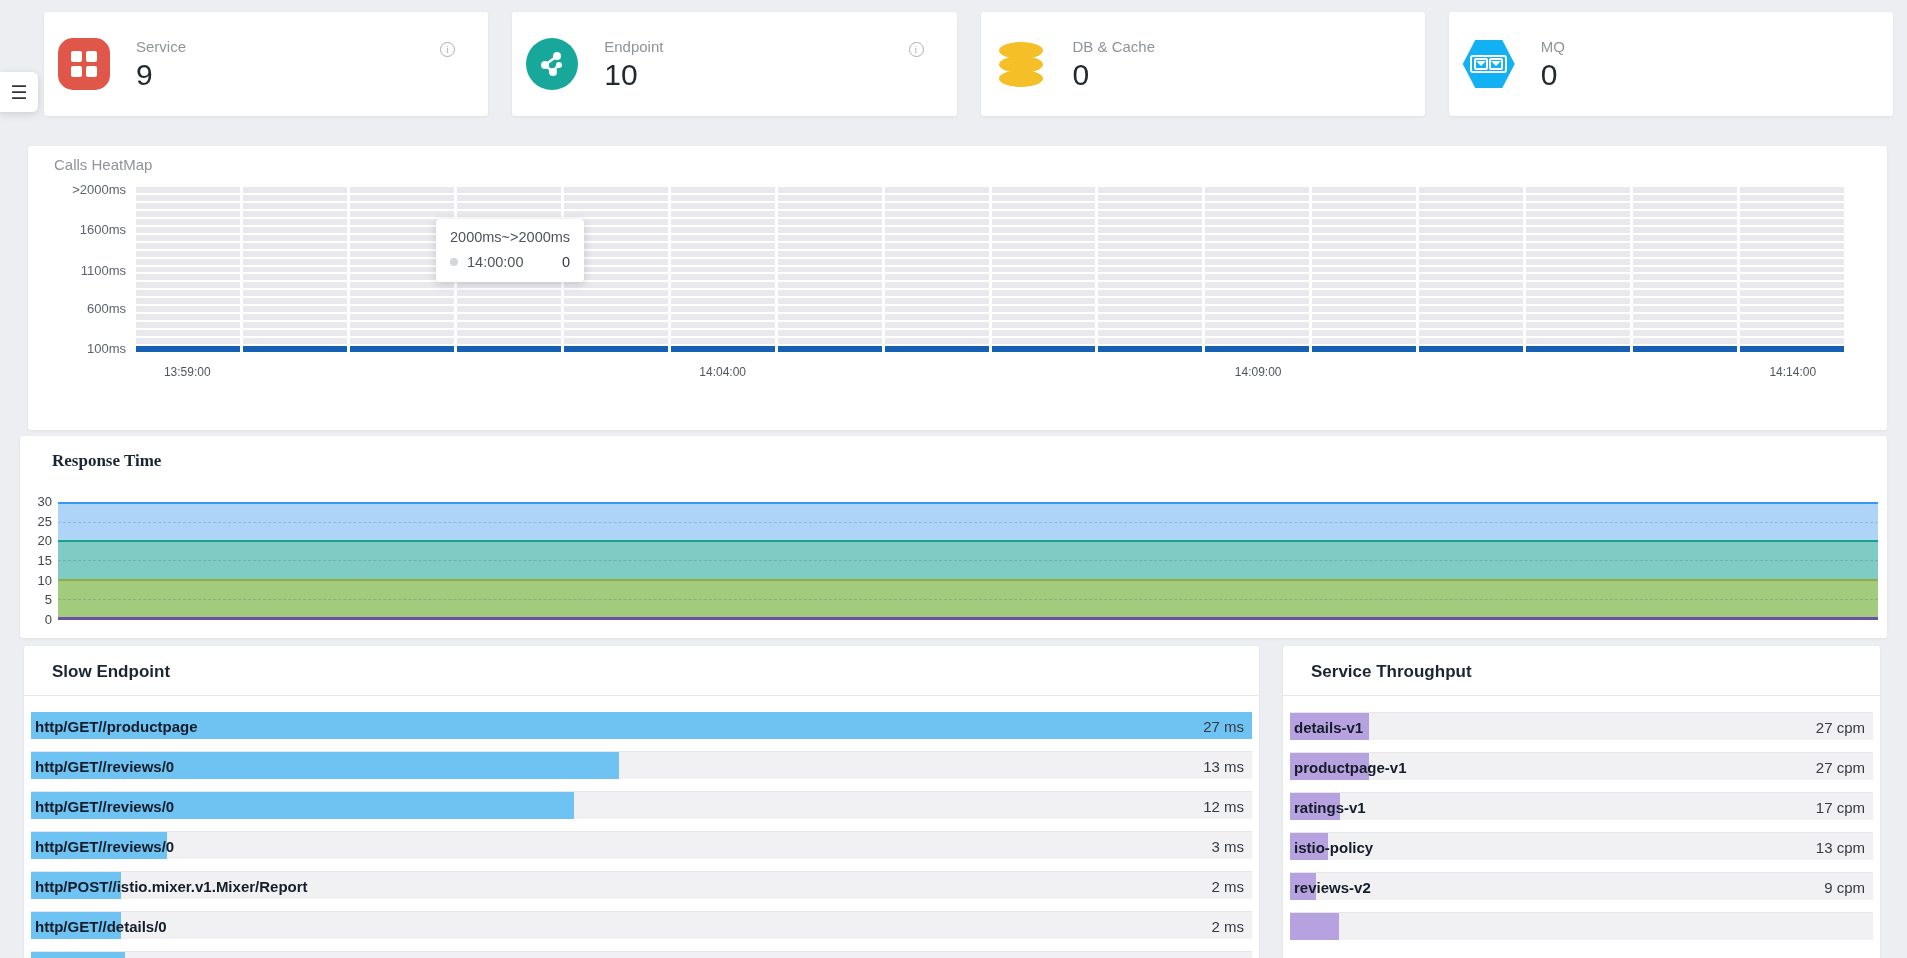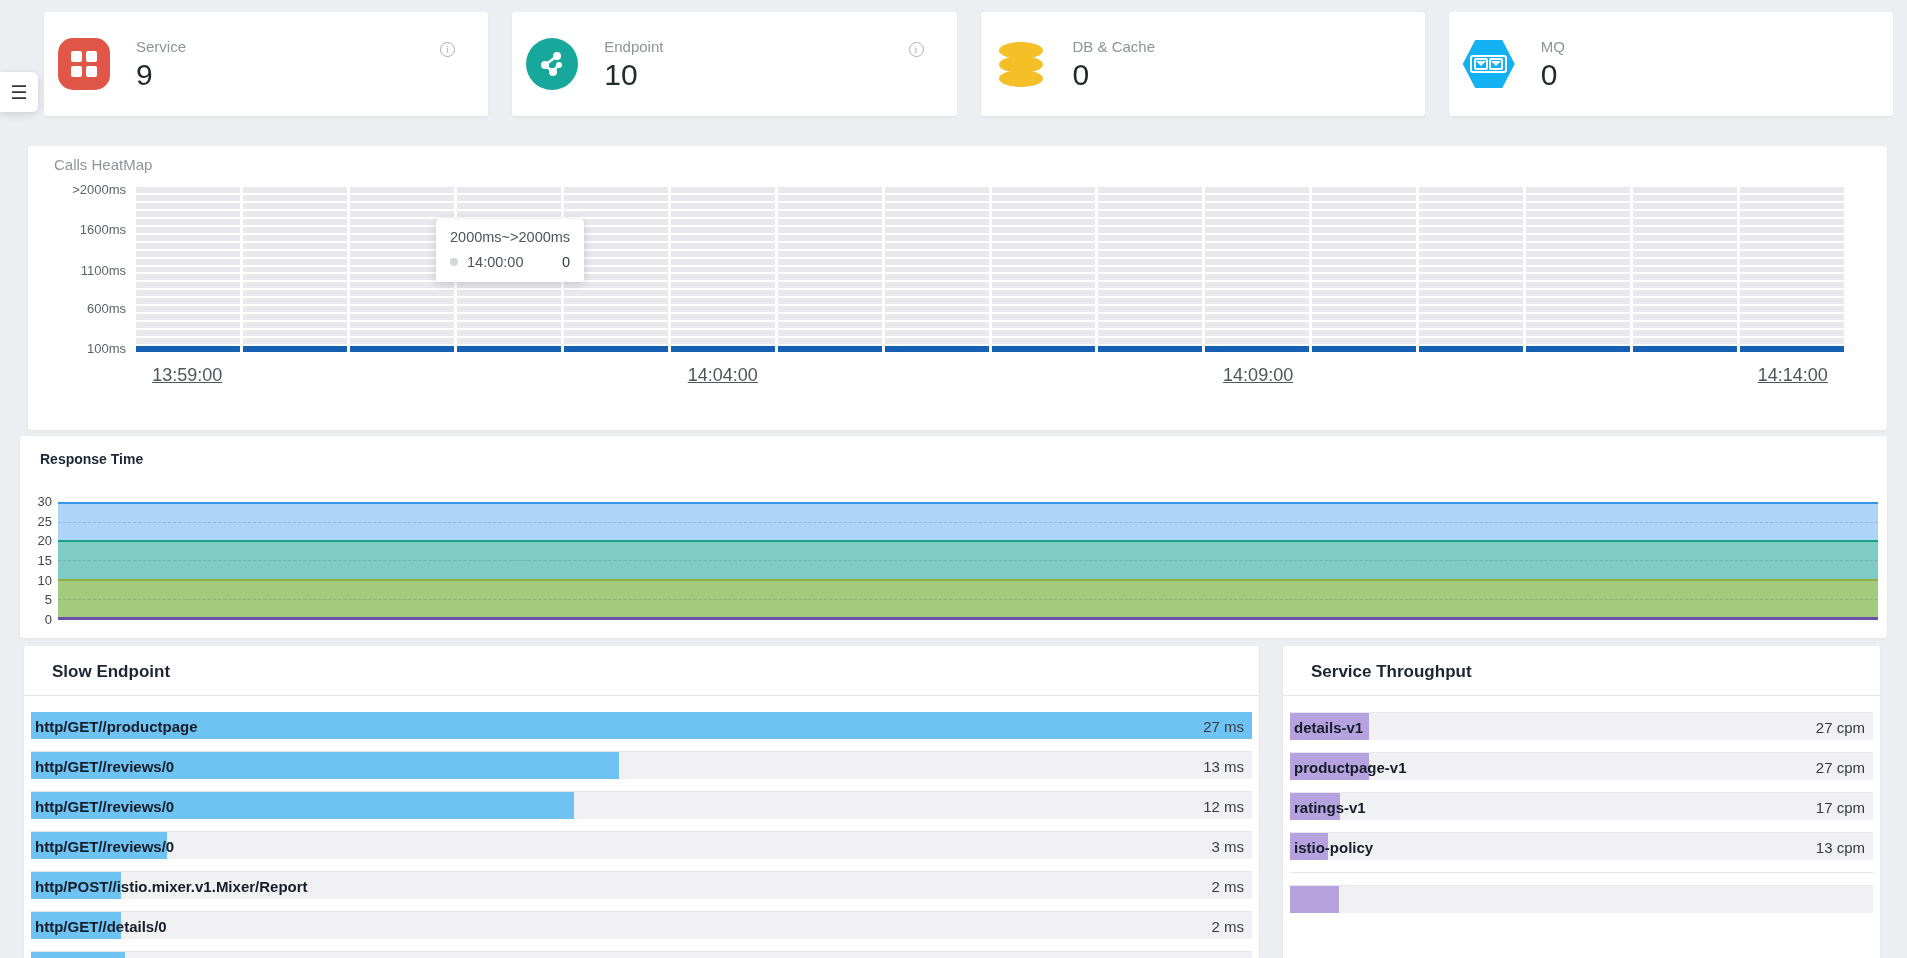--- a/index.html
+++ b/index.html
@@ -71,32 +71,32 @@
   .hm-title { position: absolute; top: 10px; left: 26px; font-size: 15px; color: #909399; }
   .hm-grid { position: absolute; left: 108px; right: 43px; top: 41px; height: 165px;
     display: grid; grid-template-columns: repeat(16, 1fr); grid-auto-rows: 1fr;
     column-gap: 3px; row-gap: 2px; }
   .hm-cell { background: #e9e9ed; }
   .hm-cell.hot { background: #1560b2; }
   .hm-yaxis { position: absolute; left: 0; top: 41px; width: 98px; height: 165px; }
   .hm-ylabel { position: absolute; right: 0; width: 98px; text-align: right;
     font-size: 13px; color: #5f646b; line-height: 14px; }
   .hm-xaxis { position: absolute; left: 108px; right: 43px; top: 219px; height: 18px; }
-  .hm-xlabel { position: absolute; transform: translateX(-50%); font-size: 18px; color: #50555b; text-decoration: underline; }
+  .hm-xlabel { position: absolute; transform: translateX(-50%); font-size: 12px; color: #50555b; }
   .hm-tooltip { position: absolute; left: 408px; top: 73px; min-width: 134px;
     background: #fff; border-radius: 4px; box-shadow: 0 2px 10px rgba(0,0,0,0.16);
     padding: 10px 14px 12px 14px; z-index: 5; }
   .hm-tt-title { font-size: 14.5px; color: #4f545c; }
   .hm-tt-row { display: flex; align-items: center; margin-top: 9px; font-size: 14.5px; color: #4f545c; }
   .hm-tt-dot { width: 8px; height: 8px; border-radius: 50%; background: #d3d6da; margin-right: 9px; flex: none; }
   .hm-tt-val { margin-left: auto; padding-left: 26px; color: #33383f; }
 
   
   .rt-card { margin: 6px 20px 0 20px; height: 202px; position: relative; }
-  .rt-title { position: absolute; top: 15px; left: 20px; font-size: 14px; font-weight: 700; color: #1c2633; }
+  .rt-title { position: absolute; top: 15px; left: 32px; font-size: 17px; font-weight: 700; color: #1c2633; font-family: Liberation Serif, serif; }
   .rt-chart { position: absolute; left: 38px; right: 9px; top: 66px; height: 118px;
     border-bottom: 3px solid #6a52a8; }
   .rt-band { position: relative; height: 38.33px; }
   .rt-band::after { content: ""; position: absolute; left: 0; right: 0; top: 50%;
     border-top: 1px dashed rgba(90,100,110,0.28); }
   .rt-band.b1 { border-top: 2px solid #3a97f0; background: #aed5f8; }
   .rt-band.b2 { border-top: 2px solid #18a185; background: #80ccc5; }
   .rt-band.b3 { border-top: 2px solid #8fae44; background: #a3cb7d; }
   .rt-yaxis { position: absolute; left: 4px; top: 66px; width: 28px; height: 121px; }
   .rt-tick { position: absolute; right: 0; width: 28px; text-align: right;
@@ -666,20 +666,25 @@
         </div>
         <div class="gauge-item">
           <div class="gauge-bar">
             <div class="gauge-fill" style="width: 6.5%;"></div>
             <span class="gauge-label">istio-policy</span>
             <span class="gauge-value">13 cpm</span>
           </div>
           <div class="gauge-sep"></div>
         </div>
         <div class="gauge-item">
+          <div class="gauge-bar">
+            <div class="gauge-fill" style="width: 4.5%;"></div>
+            <span class="gauge-label">reviews-v2</span>
+            <span class="gauge-value">9 cpm</span>
+          </div>
           <div class="gauge-sep"></div>
         </div>
         <div class="gauge-item">
           <div class="gauge-bar">
             <div class="gauge-fill" style="width: 8.4%;"></div>
           </div>
         </div>
       </div>
   </div>
 </div>

